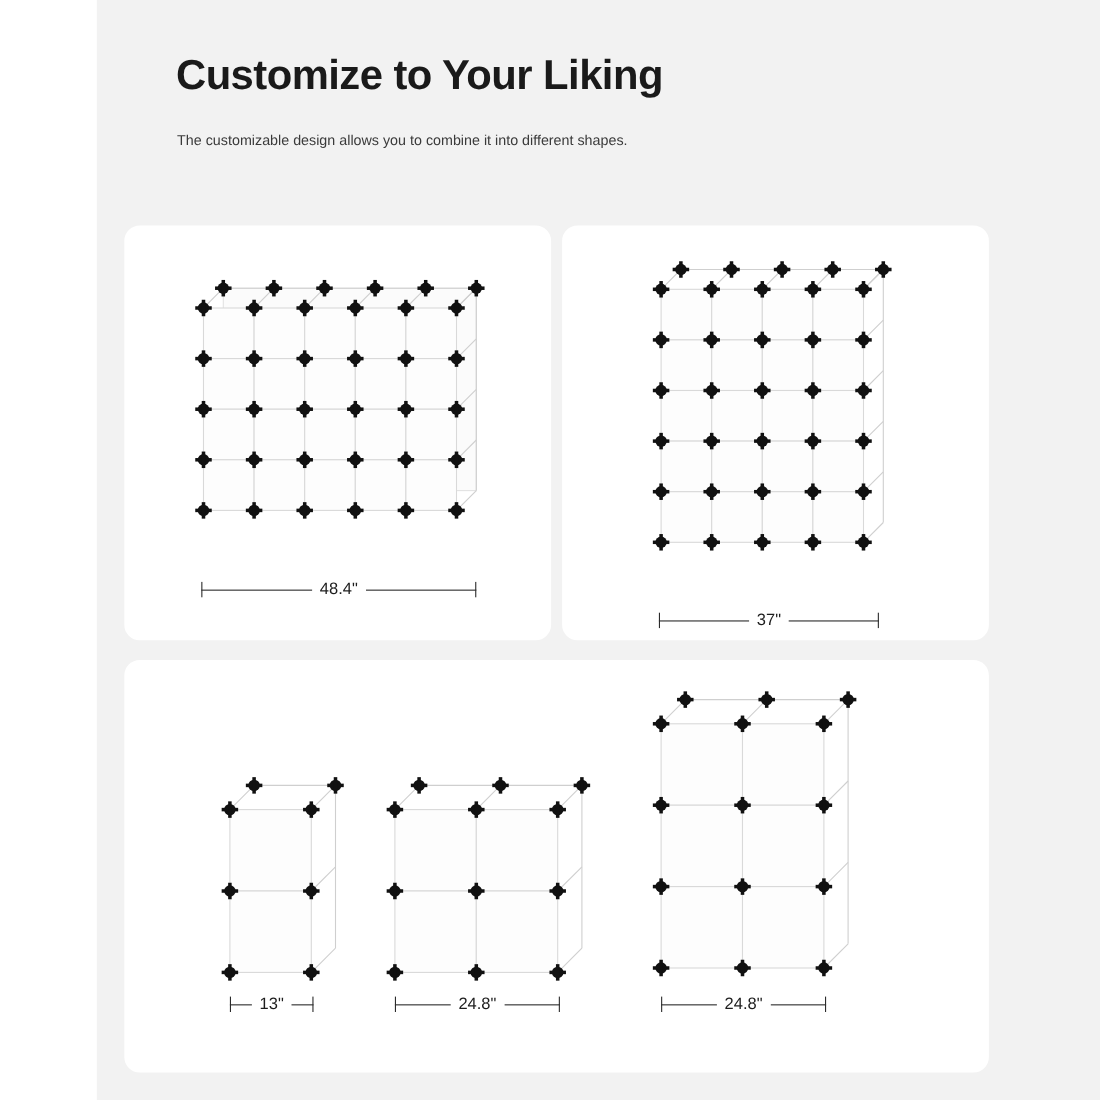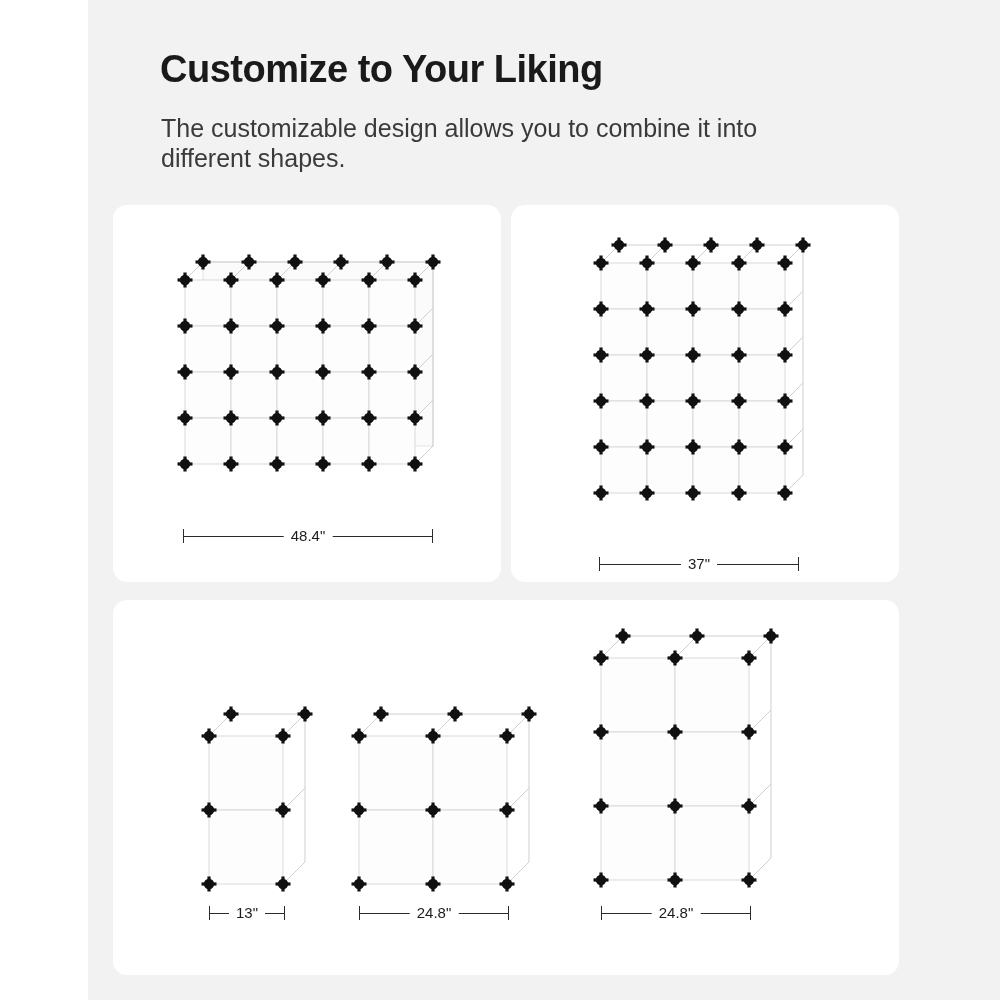--- a/index.html
+++ b/index.html
@@ -42,21 +42,21 @@
     font-size: 38px;
     font-weight: bold;
     color: #1a1a1a;
     letter-spacing: -0.5px;
   }
   .subhead {
     position: absolute;
     left: 73px;
     top: 113px;
     width: 640px;
-    font-size: 25px;
+    font-size: 13px;
     line-height: 30px;
     color: #3a3a3a;
   }
 
   .card {
     position: absolute;
     background: #ffffff;
     border-radius: 14px;
   }
   #card-a { left: 25px;  top: 205px; width: 388px; height: 377px; }

